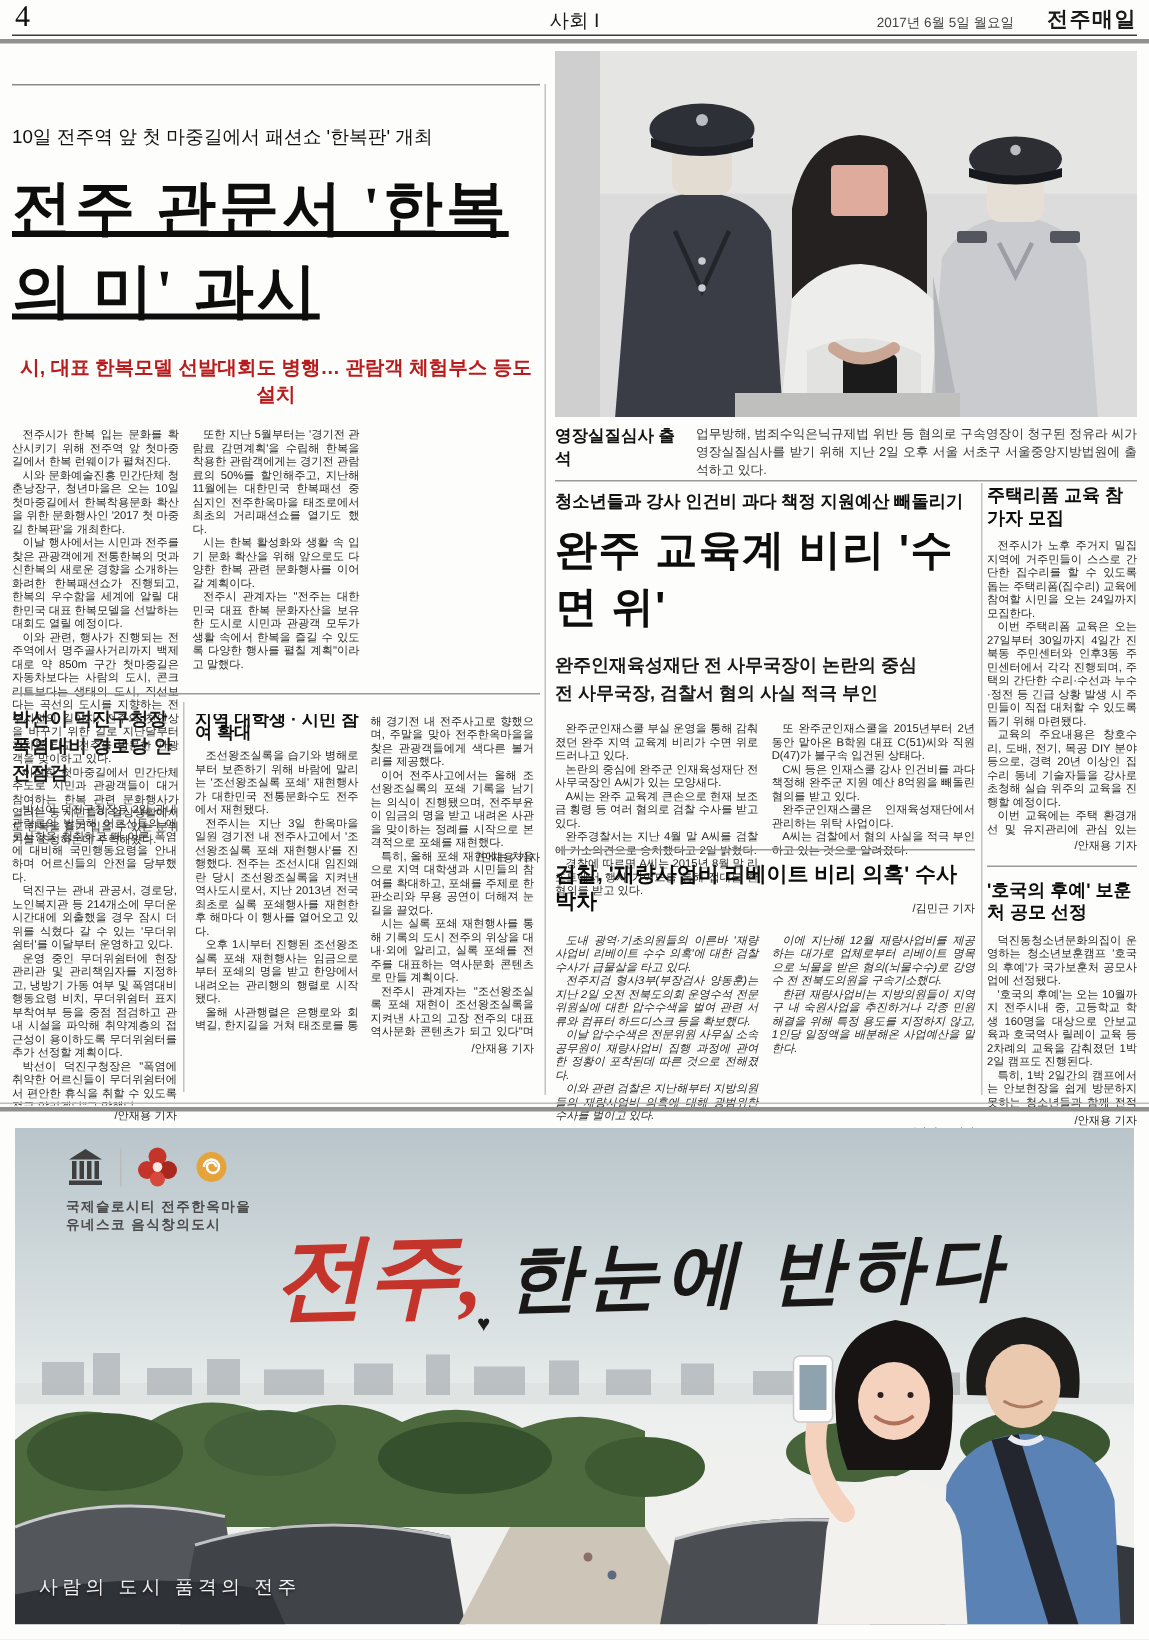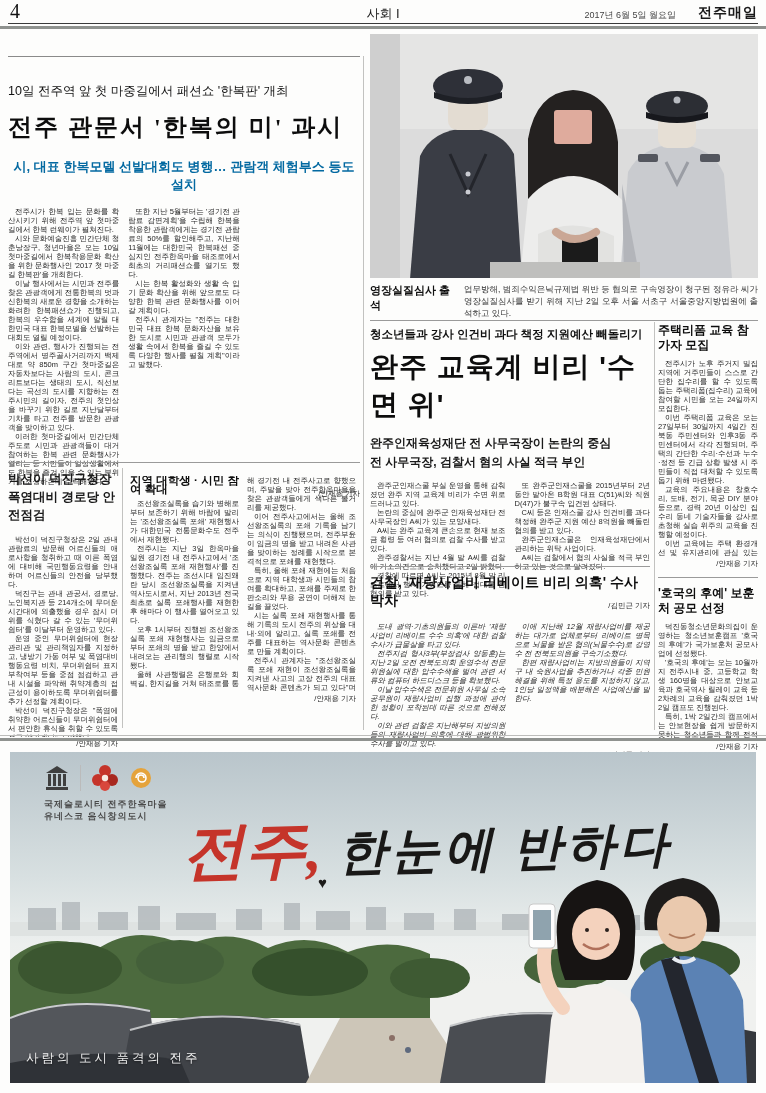--- a/index.html
+++ b/index.html
@@ -12,28 +12,28 @@
   .edition-date{position:absolute;right:90px;top:9px;font-size:9px;color:#444;}
   .paper-name{position:absolute;right:8px;top:4px;font-weight:bold;font-size:14px;letter-spacing:1px;}
   .rule-thin{position:absolute;left:8px;width:750px;height:1px;background:#3a3a3a;}
   .rule-thick{position:absolute;left:0px;width:766px;height:3px;background:#8f928f;}
   .hline{position:absolute;height:1px;background:#9a9a9a;}
   .vline{position:absolute;width:1px;background:#c2c2c0;}
   
   .kicker{font-size:12.5px;color:#111;}
   .headline-serif{font-family:"Liberation Serif","DejaVu Serif",serif;font-weight:600;color:#0d0d0d;}
   .headline-sans{font-weight:bold;color:#0d0d0d;}
-  .subhead-center{text-align:center;font-weight:bold;font-size:13px;color:#0369a1;}
+  .subhead-center{text-align:center;font-weight:bold;font-size:13px;color:#b91c1c;}
   .body-cols{column-fill:auto;overflow:hidden;}
   .body-text{font-size:7.5px;line-height:9px;text-align:justify;color:#262626;}
   .body-text p{margin:0;text-indent:7px;}
   .byline{font-size:7.5px;text-align:right;color:#262626;margin:2px 0 0 0;}
   
   .main-article{position:absolute;left:8px;top:56px;width:352px;border-top:1px solid #8a8a8a;padding-top:26px;}
-  .main-article .headline-serif{font-size:24px;letter-spacing:2px;margin-top:11px;}
+  .main-article .headline-serif{font-size:40px;letter-spacing:2px;margin-top:11px;text-decoration:underline;}
   .main-article .subhead-center{margin-top:15px;}
   .main-body{margin-top:13px;height:280px;column-count:3;column-gap:9px;}
   
   .top-photo{position:absolute;left:370px;top:34px;width:388px;height:244px;background:#dcdcdc;overflow:hidden;}
   .top-caption{position:absolute;left:370px;top:283px;width:388px;display:flex;gap:10px;}
   .top-caption .cap-label{flex:0 0 84px;font-weight:bold;font-size:11px;color:#111;}
   .top-caption .cap-text{font-size:8.5px;line-height:12px;color:#333;text-align:justify;}
   
   .wanju{position:absolute;left:370px;top:327px;width:280px;}
   .wanju .kicker{font-weight:bold;font-size:11.5px;}

